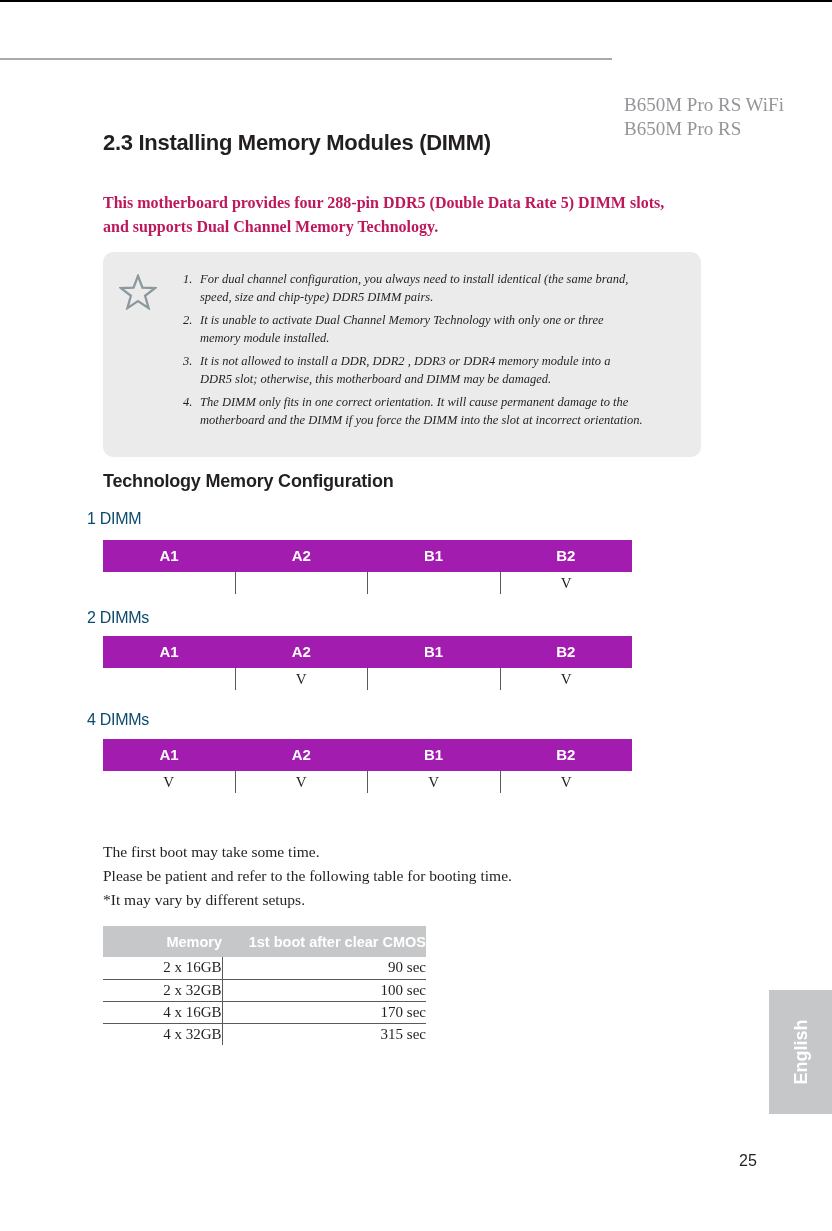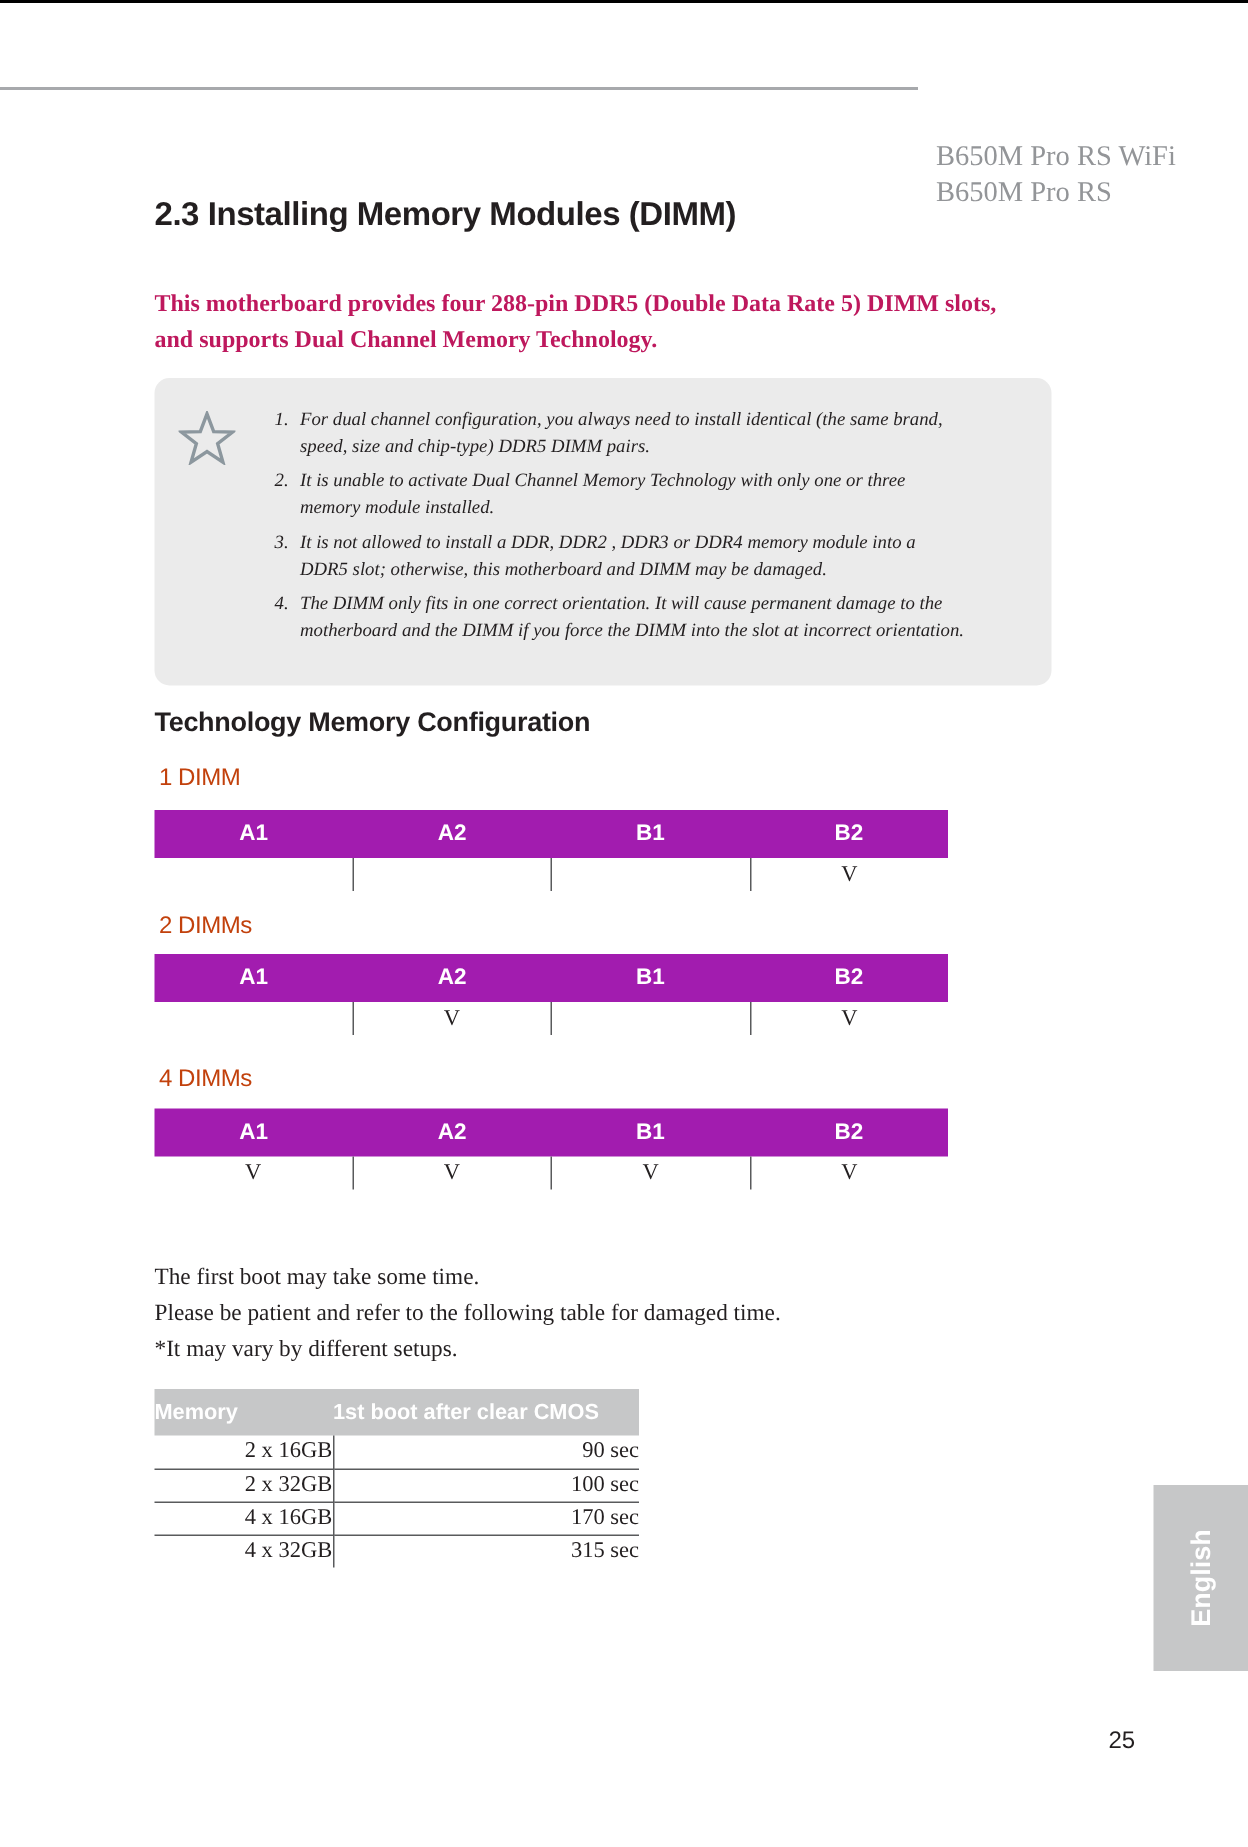--- a/index.html
+++ b/index.html
@@ -15,33 +15,33 @@
     .intro { position: absolute; left: 103px; top: 191px; width: 600px; font-size: 16px; line-height: 24px; color: #be185d; font-weight: bold; }
 
     .note-box { position: absolute; left: 103px; top: 252px; width: 598px; height: 205px; background: #ebebeb; border-radius: 10px; }
     .note-icon { position: absolute; left: 16px; top: 22px; width: 38px; height: 36px; }
     .note-list { position: absolute; left: 80px; top: 18px; width: 460px; list-style: none; font-style: italic; font-size: 12.5px; line-height: 18px; color: #231f20; }
     .note-list li { position: relative; padding-left: 17px; margin-bottom: 5px; }
     .note-list li .num { position: absolute; left: 0; top: 0; }
 
     .sub-title { position: absolute; left: 103px; top: 471px; font-family: "Liberation Sans", sans-serif; font-size: 18px; color: #231f20; letter-spacing: -0.2px; }
 
-    .cfg-label { position: absolute; left: 106px; font-family: "Liberation Sans", sans-serif; font-size: 16px; color: #c2410c; letter-spacing: -0.3px; }
+    .cfg-label { position: absolute; left: 87px; font-family: "Liberation Sans", sans-serif; font-size: 16px; color: #0c4a6e; letter-spacing: -0.3px; }
 
     .slot-table { position: absolute; left: 103px; width: 529px; }
     .slot-head { display: flex; height: 32px; background: #a21caf; }
     .slot-head div { flex: 1; text-align: center; line-height: 32px; color: #ffffff; font-family: "Liberation Sans", sans-serif; font-weight: bold; font-size: 15px; }
     .slot-body { display: flex; height: 22px; }
     .slot-body div { flex: 1; text-align: center; line-height: 22px; font-size: 15px; color: #231f20; border-left: 1.5px solid #595a5c; }
     .slot-body div:first-child { border-left: none; }
 
     .boot-text { position: absolute; left: 103px; top: 840px; font-size: 15.5px; line-height: 24px; color: #231f20; }
 
     .boot-table { position: absolute; left: 103px; top: 926px; width: 323px; border-collapse: collapse; }
-    .boot-table th { background: #c6c7c8; color: #ffffff; font-family: "Liberation Sans", sans-serif; font-weight: bold; font-size: 14.5px; height: 31px; text-align: left; white-space: nowrap; }
+    .boot-table th { background: #c6c7c8; color: #ffffff; font-family: "Liberation Sans", sans-serif; font-weight: bold; font-size: 14.5px; height: 31px; text-align: right; white-space: nowrap; }
     .boot-table th:first-child { width: 119px; }
     .boot-table td { height: 22px; text-align: right; font-size: 15px; color: #231f20; border-bottom: 1.5px solid #595a5c; }
     .boot-table tr:last-child td { border-bottom: none; }
     .boot-table td:first-child { border-right: 1.5px solid #595a5c; }
 
     .lang-tab { position: absolute; left: 769px; top: 990px; width: 63px; height: 124px; background: #c6c7c8; }
     .lang-tab span { position: absolute; left: 50%; top: 50%; transform: translate(-50%, -50%) rotate(-90deg); color: #ffffff; font-family: "Liberation Sans", sans-serif; font-weight: bold; font-size: 18px; white-space: nowrap; }
 
     .page-num { position: absolute; left: 739px; top: 1152px; font-family: "Liberation Sans", sans-serif; font-size: 16px; color: #231f20; }
   </style>
@@ -131,21 +131,21 @@
   <div class="slot-body">
     <div>V</div>
     <div>V</div>
     <div>V</div>
     <div>V</div>
   </div>
 </div>
 
 <div class="boot-text">
   <div>The first boot may take some time.</div>
-  <div>Please be patient and refer to the following table for damaged time.</div>
+  <div>Please be patient and refer to the following table for booting time.</div>
   <div>*It may vary by different setups.</div>
 </div>
 
 <table class="boot-table">
   <thead>
     <tr>
       <th>Memory</th>
       <th>1st boot after clear CMOS</th>
     </tr>
   </thead>

